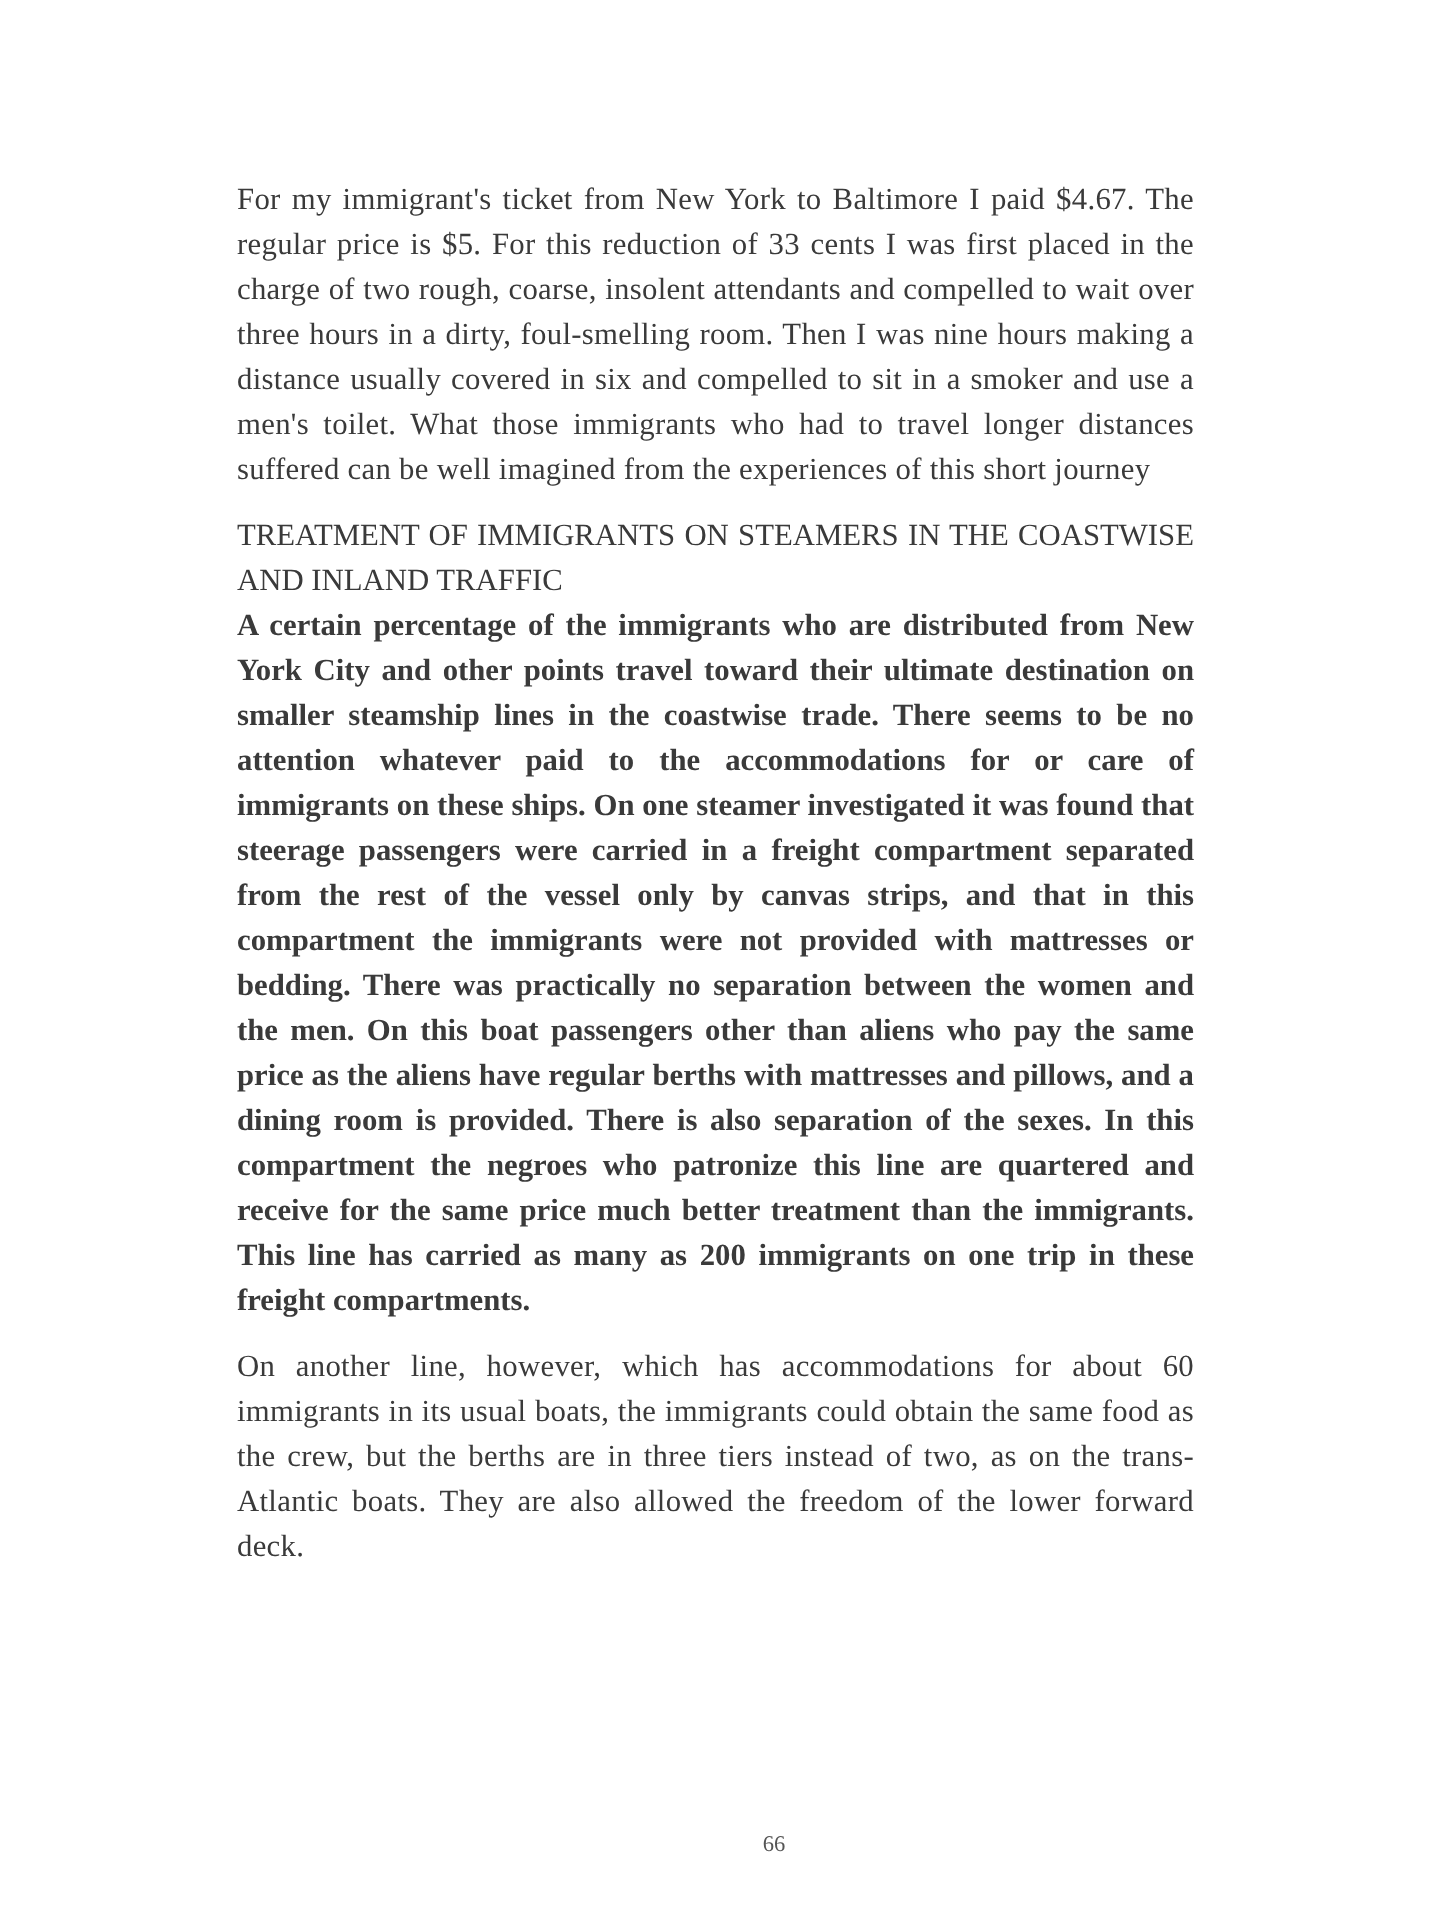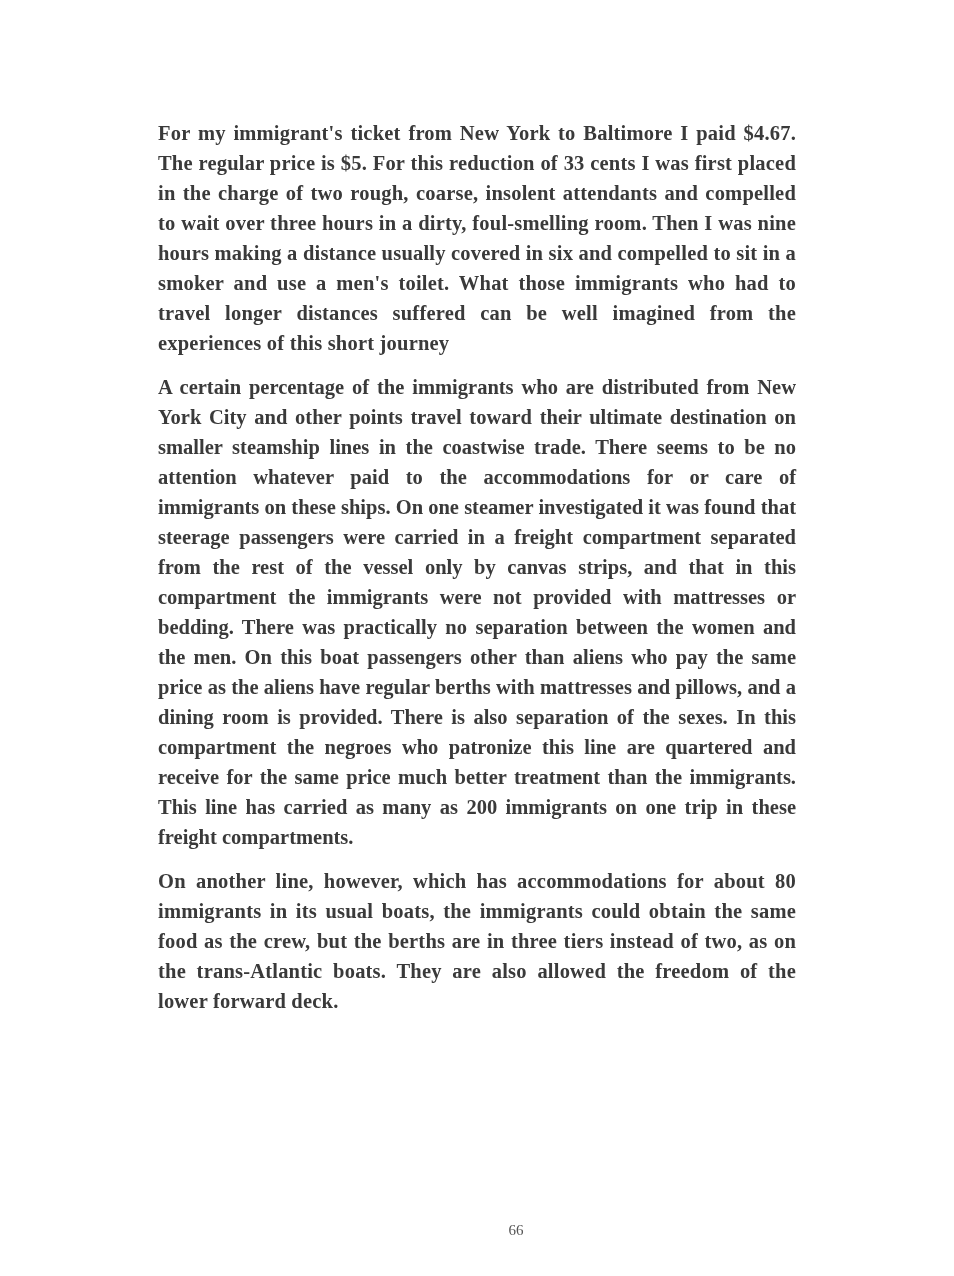--- a/index.html
+++ b/index.html
@@ -1,27 +1,28 @@
 <!DOCTYPE html>
 <html><head>
 <meta charset="utf-8">
 <style>
   html, body { margin: 0; padding: 0; background: #ffffff; }
   body { width: 954px; height: 1276px; position: relative; overflow: hidden; }
   .page { position: absolute; left: 158px; top: 118px; width: 638px; color: #3a3a3a; }
   .p { margin: 0; text-align: justify; text-align-last: left; font-size: 20.5px; line-height: 30px; }
-  .bold { font-family: "Liberation Serif", serif; font-weight: bold; letter-spacing: 0.2px; }
+  .bold { font-family: "Liberation Serif", serif; font-weight: normal; letter-spacing: 0.2px; }
   .reg { font-family: "Liberation Serif", serif; font-weight: bold; }
   .p1 { margin-bottom: 14px; }
   .heading { margin: 0; font-family: "Liberation Serif", serif; font-weight: normal; font-size: 20.5px; line-height: 30px; text-align: justify; text-align-last: left; color: #3a3a3a; }
   .p2 { margin-bottom: 14px; }
   .page-number { position: absolute; left: 0; width: 954px; top: 1222px; text-align: center; font-family: "Liberation Serif", serif; font-size: 15px; color: #555555; padding-left: 39px; }
 </style>
 </head>
 <body>
 
 <div class="page">
   <p class="p bold p1">For my immigrant's ticket from New York to Baltimore I paid $4.67. The regular price is $5. For this reduction of 33 cents I was first placed in the charge of two rough, coarse, insolent attendants and compelled to wait over three hours in a dirty, foul-smelling room. Then I was nine hours making a distance usually covered in six and compelled to sit in a smoker and use a men's toilet. What those immigrants who had to travel longer distances suffered can be well imagined from the experiences of this short journey</p>
+  <h2 class="heading">TREATMENT OF IMMIGRANTS ON STEAMERS IN THE COASTWISE AND INLAND TRAFFIC</h2>
   <p class="p reg p2">A certain percentage of the immigrants who are distributed from New York City and other points travel toward their ultimate destination on smaller steamship lines in the coastwise trade. There seems to be no attention whatever paid to the accommodations for or care of immigrants on these ships. On one steamer investigated it was found that steerage passengers were carried in a freight compartment separated from the rest of the vessel only by canvas strips, and that in this compartment the immigrants were not provided with mattresses or bedding. There was practically no separation between the women and the men. On this boat passengers other than aliens who pay the same price as the aliens have regular berths with mattresses and pillows, and a dining room is provided. There is also separation of the sexes. In this compartment the negroes who patronize this line are quartered and receive for the same price much better treatment than the immigrants. This line has carried as many as 200 immigrants on one trip in these freight compartments.</p>
-  <p class="p bold">On another line, however, which has accommodations for about 80 immigrants in its usual boats, the immigrants could obtain the same food as the crew, but the berths are in three tiers instead of two, as on the trans-Atlantic boats. They are also allowed the freedom of the lower forward deck.</p>
+  <p class="p bold">On another line, however, which has accommodations for about 60 immigrants in its usual boats, the immigrants could obtain the same food as the crew, but the berths are in three tiers instead of two, as on the trans-Atlantic boats. They are also allowed the freedom of the lower forward deck.</p>
 </div>
 
 <div class="page-number">66</div>
 
 </body></html>

